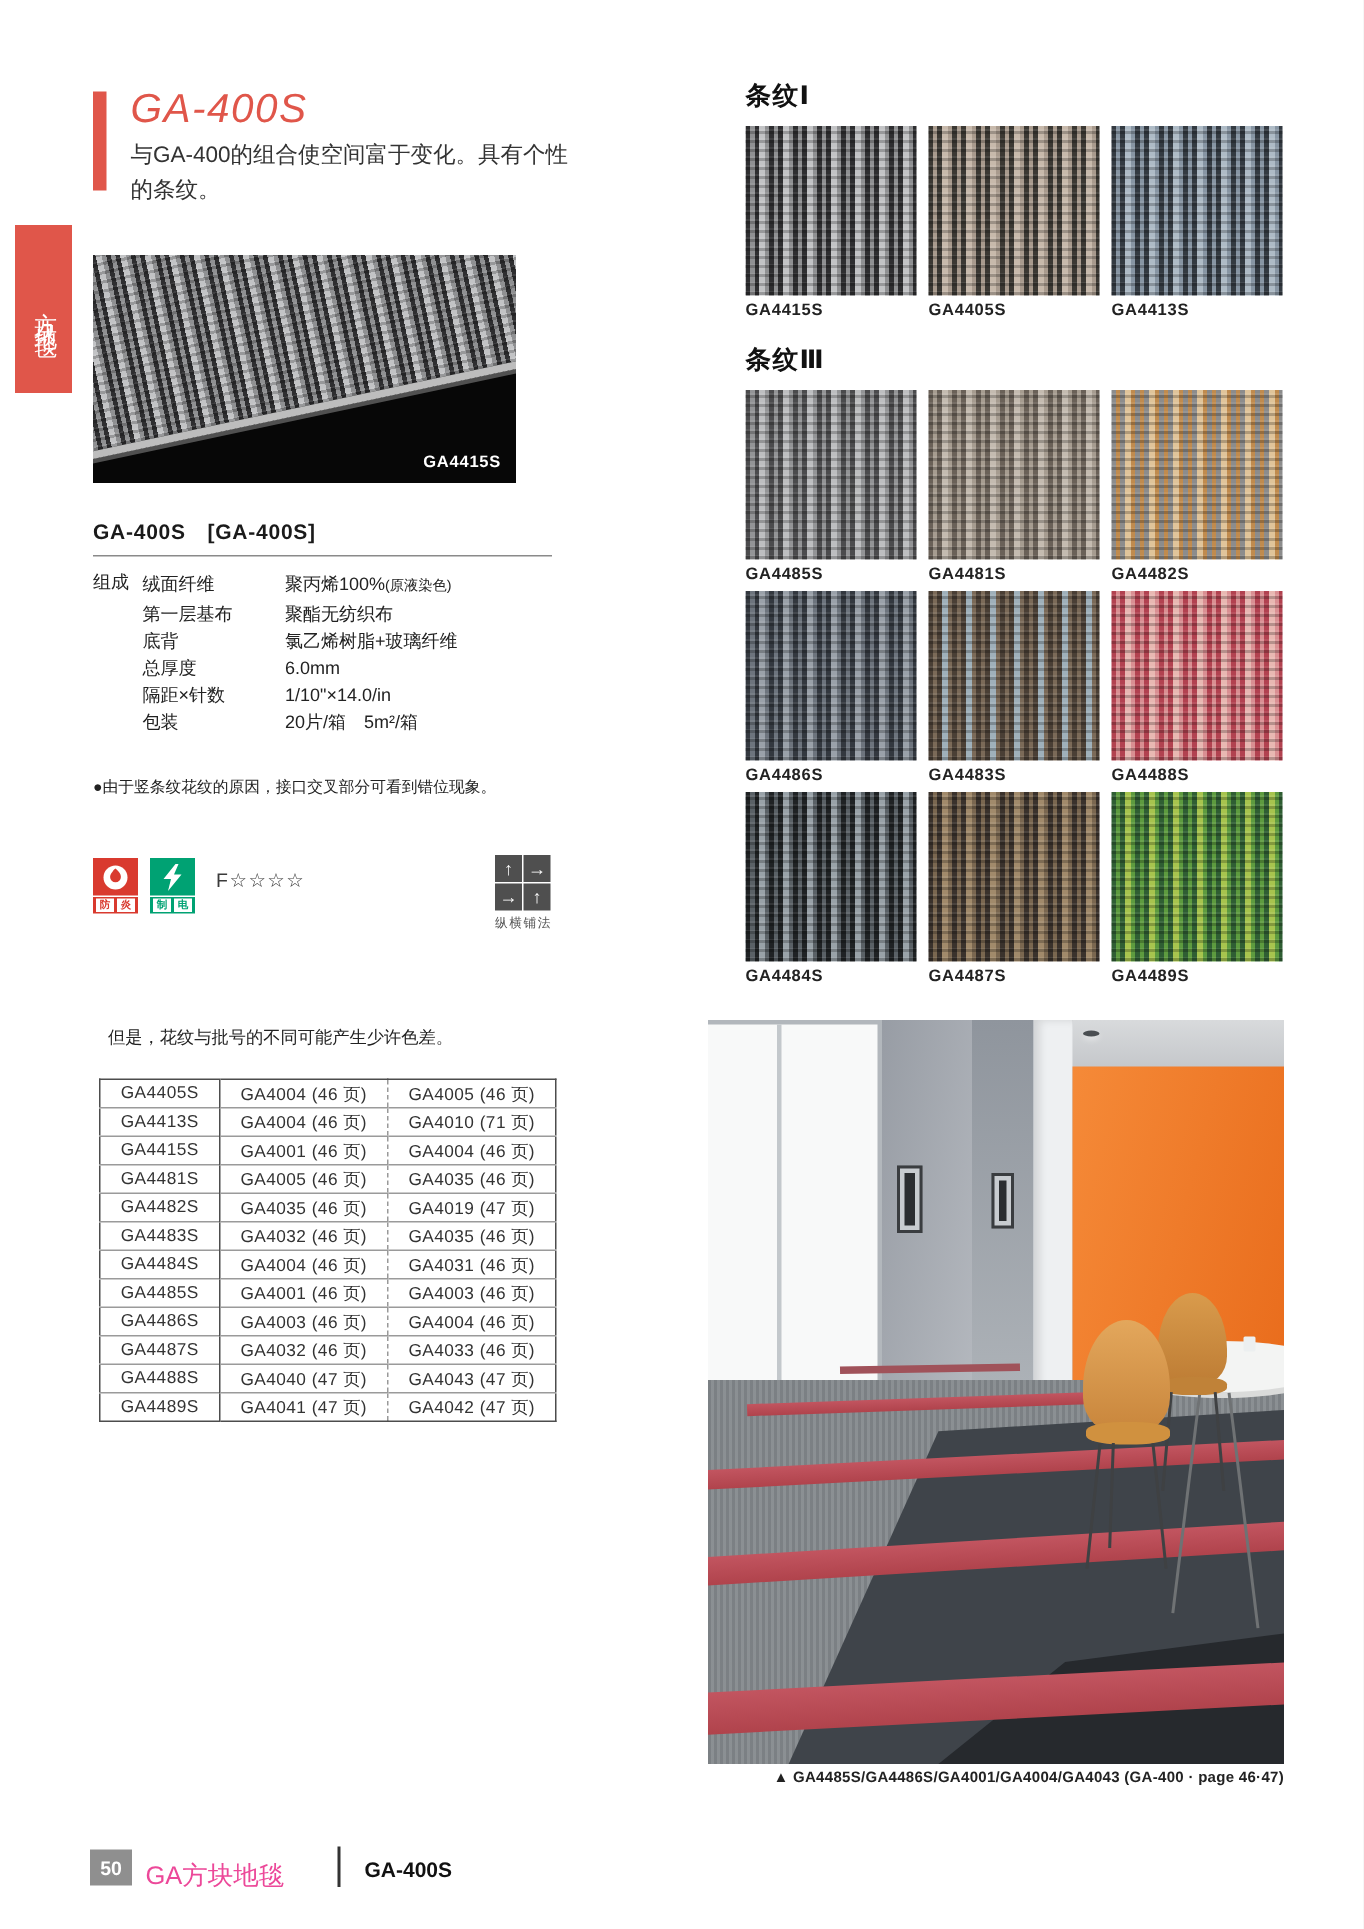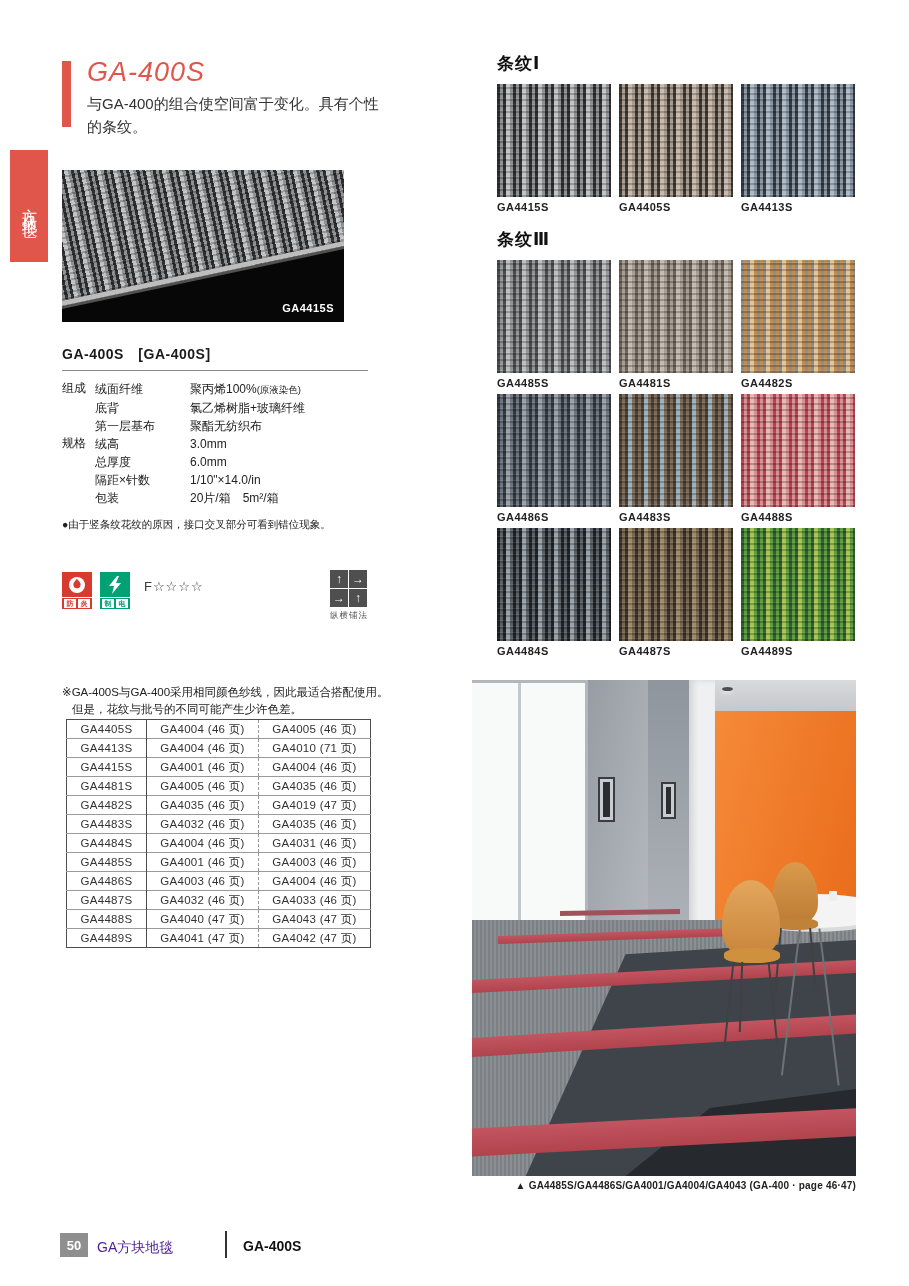--- a/index.html
+++ b/index.html
@@ -127,21 +127,21 @@
   .c2 .leg2{left:40px;top:66px;height:66px;transform:rotate(-5deg);}
   .r-chair.c1{left:250px;top:200px;width:60px;height:170px;}
   .r-chair.c2{left:300px;top:182px;width:48px;height:140px;}
 
   .photo-caption{position:absolute;left:472px;top:1180px;width:384px;text-align:right;
     font-size:10px;font-weight:bold;color:#222;letter-spacing:.2px;}
 
   
   .footer-pagenum{position:absolute;left:60px;top:1233px;width:28px;height:24px;background:#8f8f8f;color:#fff;
     font-weight:bold;font-size:13px;display:flex;align-items:center;justify-content:center;}
-  .footer-cat{position:absolute;left:97px;top:1239px;font-size:14px;color:#4c1d95;}
+  .footer-cat{position:absolute;left:97px;top:1239px;font-size:17px;color:#ec4899;}
   .footer-div{position:absolute;left:225px;top:1231px;width:2px;height:27px;background:#333;}
   .footer-prod{position:absolute;left:243px;top:1238px;font-size:14px;font-weight:bold;color:#111;}
 </style>
 </head>
 <body>
 
 <div class="page">
 
   <div class="side-tab">方块地毯</div>
 
@@ -157,32 +157,27 @@
   <div class="spec-head">GA-400S　[GA-400S]</div>
   <div class="spec-rule"></div>
   <div class="spec-list">
       <div class="spec-row">
         <span class="sg">组成</span>
         <span class="sl">绒面纤维</span>
         <span class="sv">聚丙烯100%<small>(原液染色)</small></span>
       </div>
       <div class="spec-row">
         <span class="sg"></span>
+        <span class="sl">第一层基布</span>
+        <span class="sv">聚酯无纺织布</span>
+      </div>
+      <div class="spec-row">
+        <span class="sg"></span>
         <span class="sl">底背</span>
         <span class="sv">氯乙烯树脂+玻璃纤维</span>
-      </div>
-      <div class="spec-row">
-        <span class="sg"></span>
-        <span class="sl">第一层基布</span>
-        <span class="sv">聚酯无纺织布</span>
-      </div>
-      <div class="spec-row">
-        <span class="sg">规格</span>
-        <span class="sl">绒高</span>
-        <span class="sv">3.0mm</span>
       </div>
       <div class="spec-row">
         <span class="sg"></span>
         <span class="sl">总厚度</span>
         <span class="sv">6.0mm</span>
       </div>
       <div class="spec-row">
         <span class="sg"></span>
         <span class="sl">隔距×针数</span>
         <span class="sv">1/10"×14.0/in</span>
@@ -226,21 +221,20 @@
     <div class="install-grid">
       <span>↑</span>
       <span>→</span>
       <span>→</span>
       <span>↑</span>
     </div>
     <div class="install-cap">纵横铺法</div>
   </div>
 
   <div class="pair-note">
-    <span class="l1" style="display:block">※GA-400S与GA-400采用相同颜色纱线，因此最适合搭配使用。</span>
     <span class="l2" style="display:block">但是，花纹与批号的不同可能产生少许色差。</span>
   </div>
 
   <table class="pair-table">
     <tbody>
         <tr>
           <td>GA4405S</td>
           <td>GA4004 (46 页)</td>
           <td>GA4005 (46 页)</td>
         </tr>

